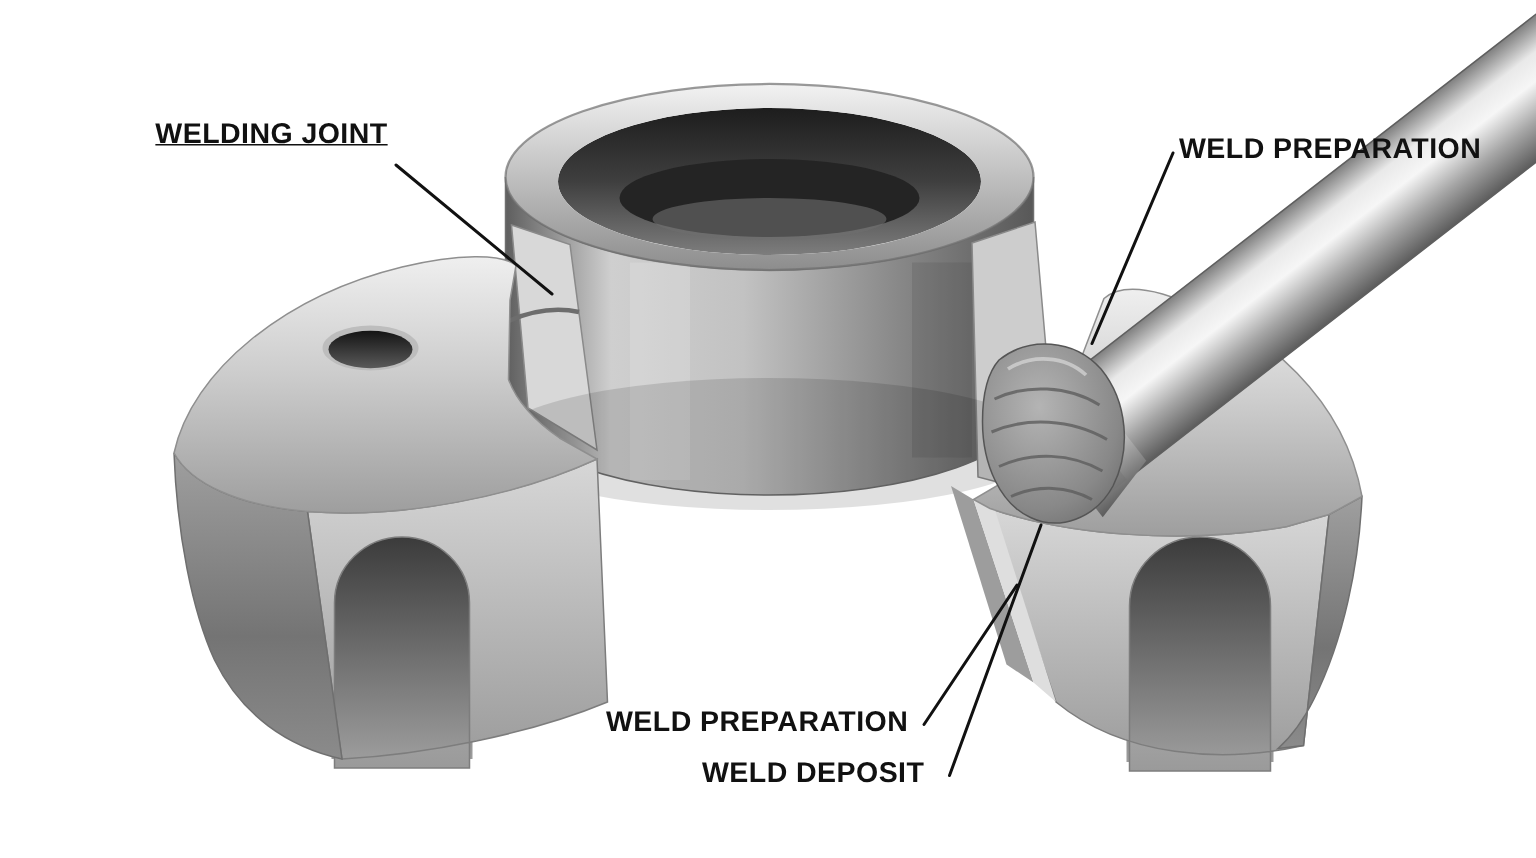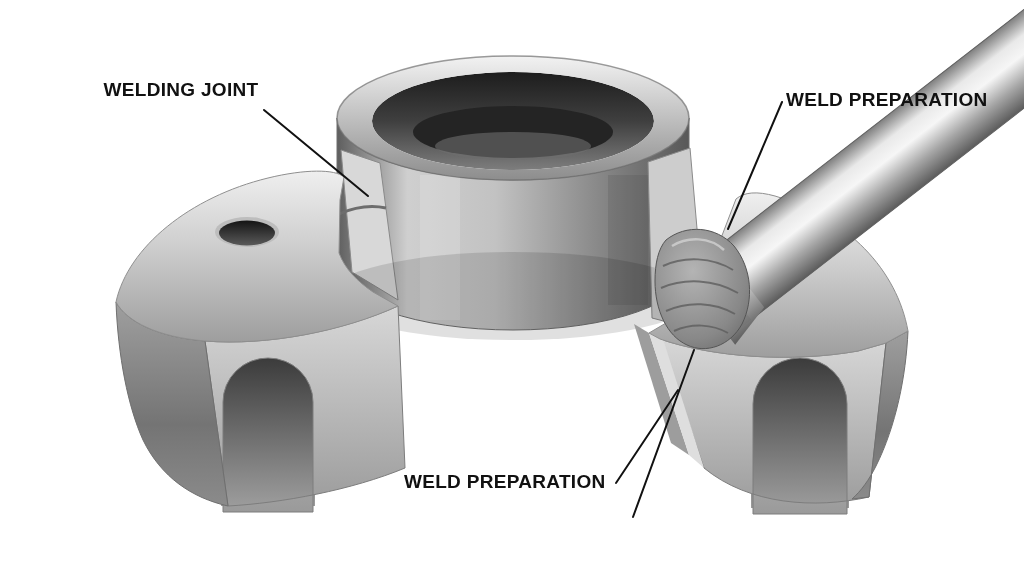--- a/index.html
+++ b/index.html
@@ -14,21 +14,21 @@
   .callout{
     position:absolute;
     font-weight:700;
     font-size:19px;
     color:#111111;
     letter-spacing:.3px;
     white-space:nowrap;
     line-height:1.18;
   }
   #lbl-welding-joint{left:92px;top:79px;width:178px;text-align:center;white-space:normal;}
-  #lbl-welding-joint span{display:block;}
+  #lbl-welding-joint span{display:block;text-decoration:underline;}
   #lbl-weld-prep-top{left:786px;top:89px;}
   #lbl-weld-prep-bottom{left:404px;top:471px;}
   #lbl-weld-deposit{left:468px;top:505px;}
 </style>
 </head>
 <body>
 
 <div class="stage">
 
   <svg width="1024" height="572" viewBox="0 0 1024 572">
@@ -150,14 +150,15 @@
       <line x1="616" y1="483" x2="678" y2="390"></line>
       <line x1="633" y1="517" x2="694" y2="350"></line>
     </g>
   </svg>
 
   <div class="callout" id="lbl-welding-joint">
     <span>WELDING JOINT</span>
   </div>
   <div class="callout" id="lbl-weld-prep-top">WELD PREPARATION</div>
   <div class="callout" id="lbl-weld-prep-bottom">WELD PREPARATION</div>
+  <div class="callout" id="lbl-weld-deposit">WELD DEPOSIT</div>
 
 </div>
 
 </body></html>

